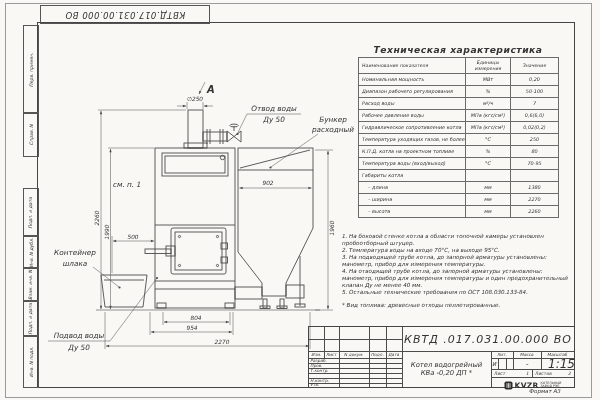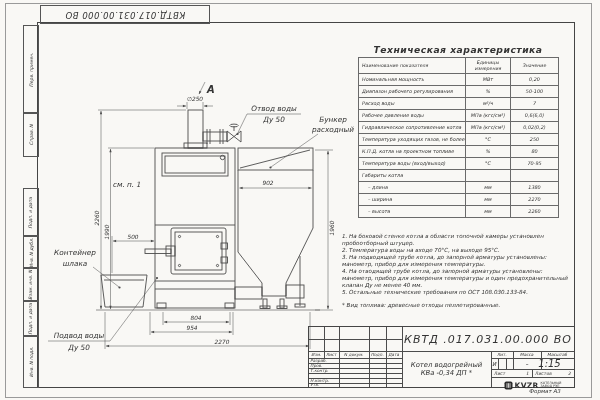--- a/index.html
+++ b/index.html
@@ -330,29 +330,29 @@
 
     <div class="rlabel" style="left:0;top:31px;width:30px;height:5px">Разраб.</div>
     <div class="rlabel" style="left:0;top:36px;width:30px;height:5px">Пров.</div>
     <div class="rlabel" style="left:0;top:41px;width:30px;height:5px">Т.контр.</div>
     <div class="rlabel" style="left:0;top:51px;width:30px;height:4.5px">Н.контр.</div>
     <div class="rlabel" style="left:0;top:55.5px;width:30px;height:4.5px">Утв.</div>
 
     <div class="docnum">КВТД .017.031.00.000  ВО</div>
     <div class="product">
       <span>Котел водогрейный</span>
-      <span>КВа -0,34  ДП *</span>
+      <span>КВа -0,20  ДП *</span>
     </div>
 
     <div class="tcell" style="left:182px;top:24px;width:22px;height:7px">Лит.</div>
     <div class="tcell" style="left:204px;top:24px;width:28px;height:7px">Масса</div>
     <div class="tcell" style="left:232px;top:24px;width:33px;height:7px">Масштаб</div>
     <div class="tcell" style="left:182px;top:31px;width:7.3px;height:11px;font-size:5.5px">И</div>
     <div class="tcell" style="left:204px;top:31px;width:28px;height:11px;font-size:5.5px">–</div>
-    <div class="tcell" style="left:224px;top:31px;width:33px;height:11px;font-size:10px">1:15</div>
+    <div class="tcell" style="left:236px;top:31px;width:33px;height:11px;font-size:12px">1:15</div>
 
     <div class="paircell" style="left:182px;top:42px;width:41px;height:8px">
       <span>Лист</span>
       <span>1</span>
     </div>
     <div class="paircell" style="left:223px;top:42px;width:42px;height:8px">
       <span>Листов</span>
       <span>2</span>
     </div>
 

